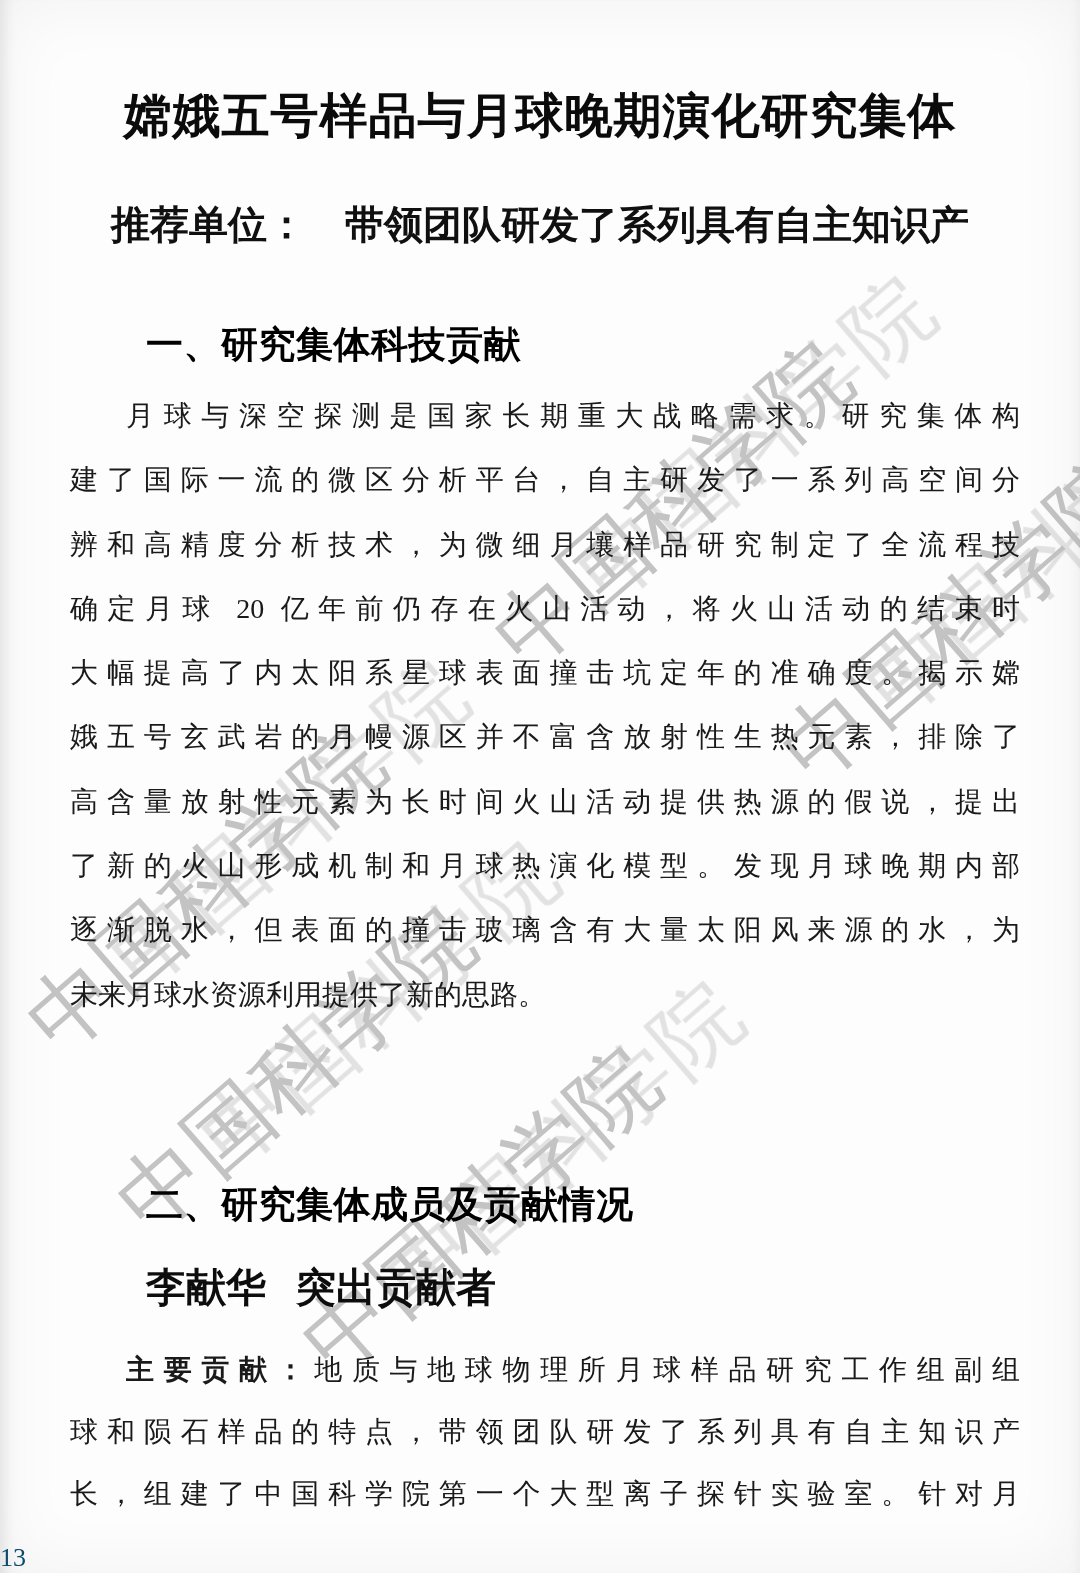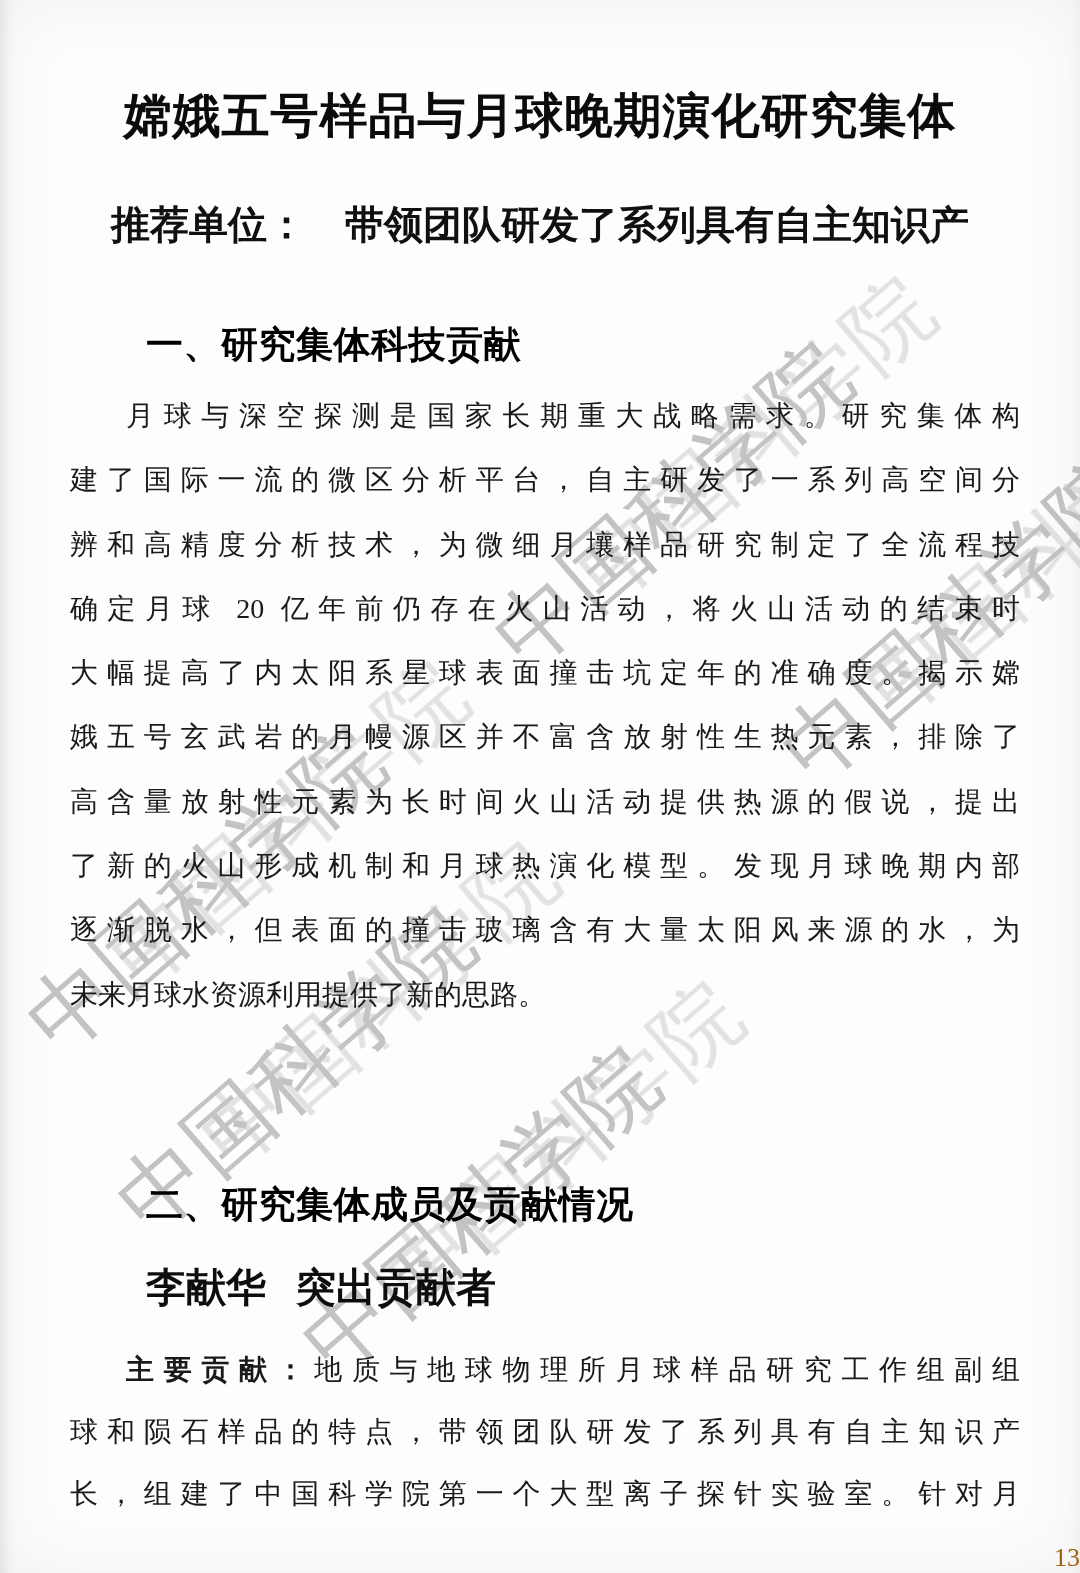--- a/index.html
+++ b/index.html
@@ -78,22 +78,22 @@
 
   .member-line {
     position: absolute; left: 146px; top: 1266px;
     font-size: 40px; line-height: 44px; font-weight: bold;
     color: #0d0d0d; white-space: nowrap;
   }
   .member-role { margin-left: 30px; }
 
   .page-number {
     position: absolute; left: 0; right: 0; top: 1544px;
-    text-align: right;
-    font-size: 26px; line-height: 28px; color: #a16207;
+    text-align: left;
+    font-size: 26px; line-height: 28px; color: #0c4a6e;
   }
 </style>
 </head>
 <body>
 
 <div class="page">
 
   <div class="watermark-layer">
     <div class="watermark wm1" style="color: rgb(148, 148, 148);">中国科学院</div>
     <div class="watermark wm2" style="color: rgb(148, 148, 148);">中国科学院</div>

